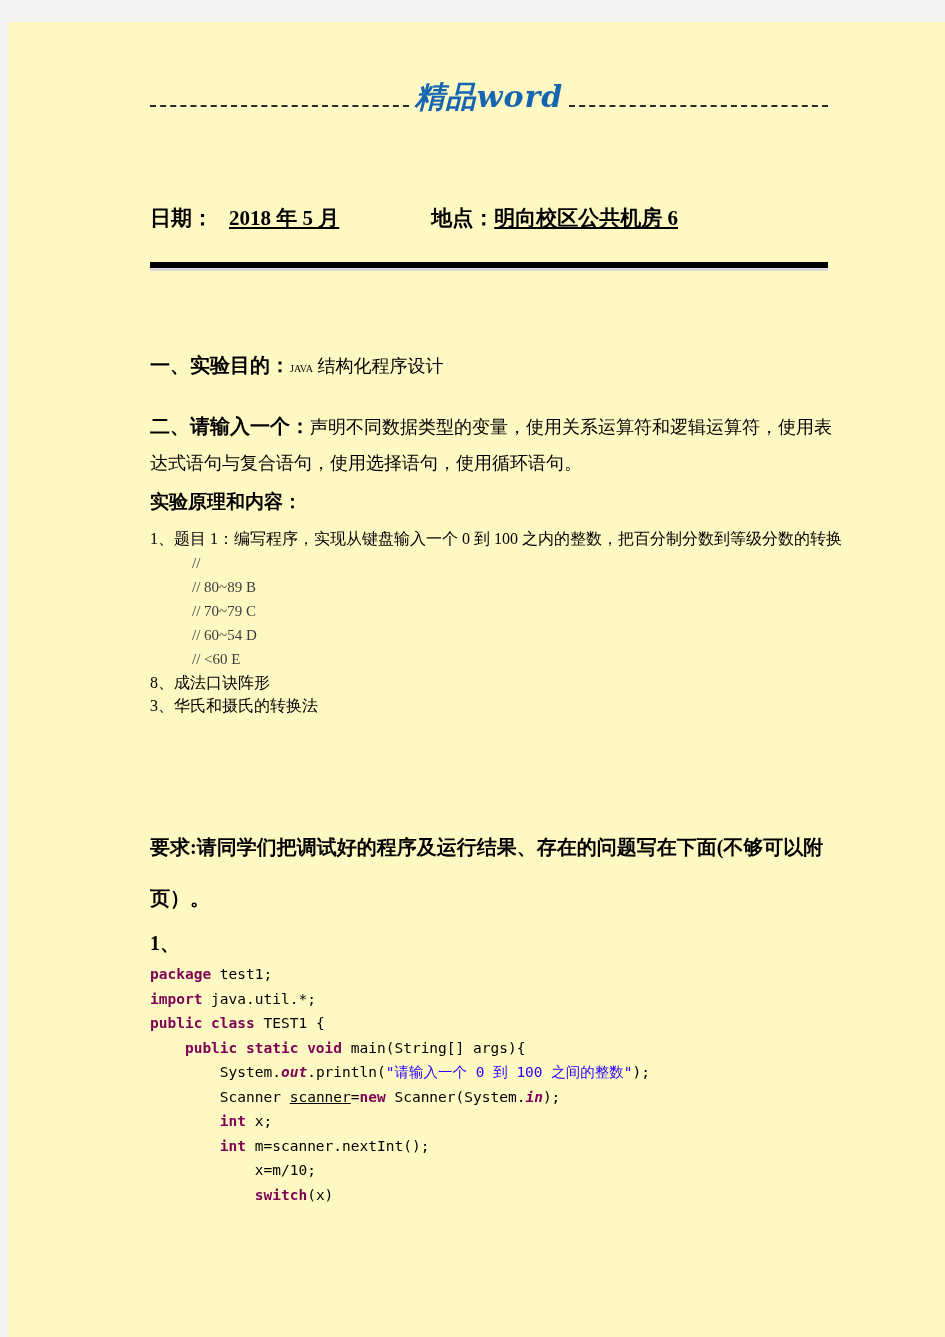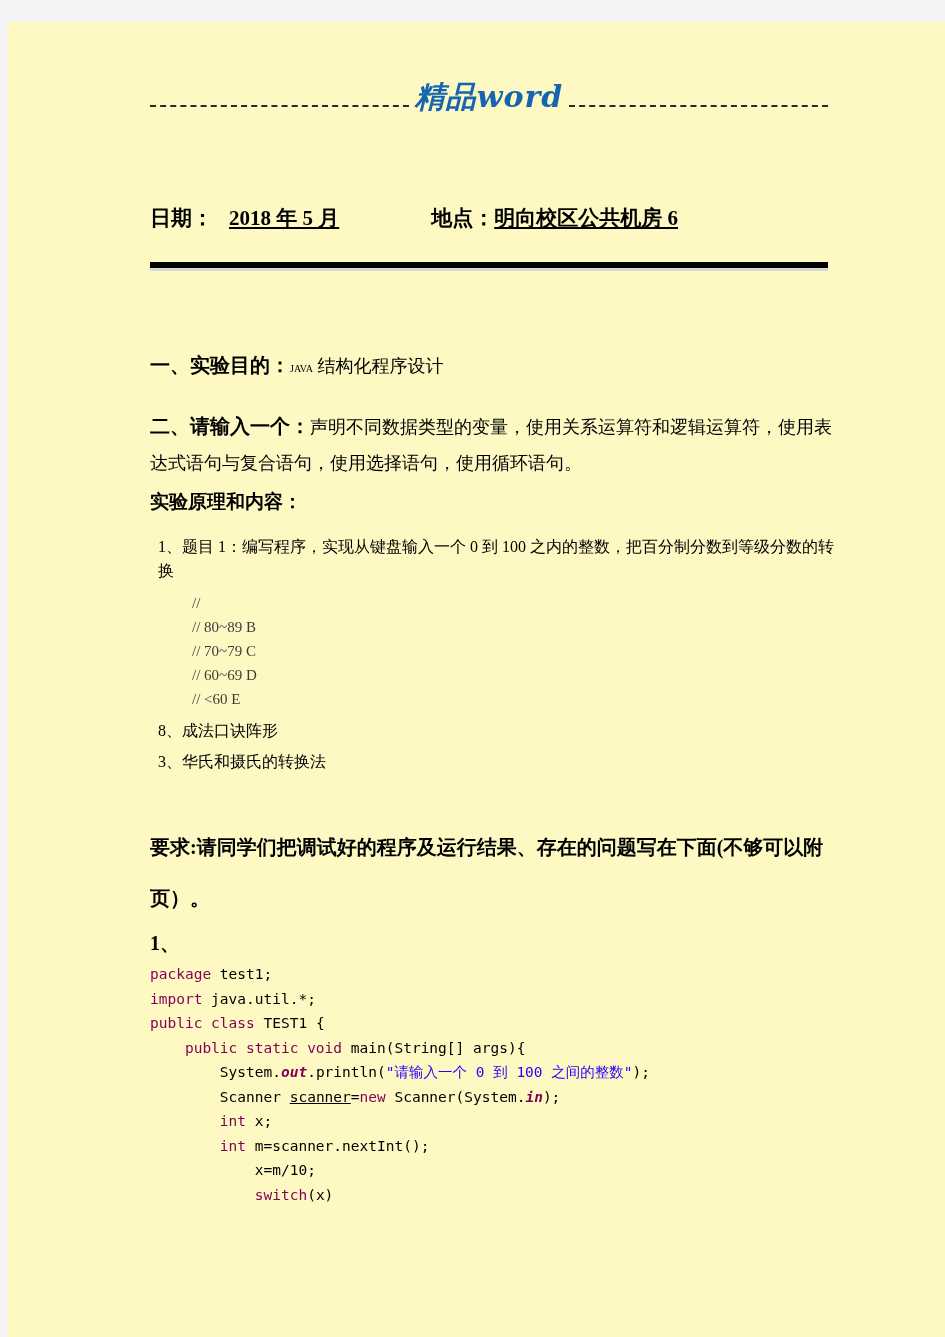--- a/index.html
+++ b/index.html
@@ -125,21 +125,21 @@
   
   .task-list {
     position: absolute;
     left: 150px;
     top: 527px;
     width: 692px;
     font-size: 16px;
     line-height: 24px;
     color: #000;
   }
-  .task-item { margin: 8px; padding: 0; }
+  .task-item { margin: 0; padding: 0; }
   .task-sub {
     margin: 0;
     padding-left: 42px;
     font-family: "Liberation Serif", "DejaVu Serif", serif;
     font-size: 15px;
     line-height: 24px;
     color: #3b3b3b;
   }
   .task-tight { line-height: 23px; }
 
@@ -171,21 +171,21 @@
     left: 150px;
     top: 962px;
     width: 700px;
     font-family: "DejaVu Sans Mono", "Liberation Mono", monospace;
     font-size: 14.5px;
     line-height: 24.5px;
     color: #000;
     white-space: pre;
   }
   .code-line { margin: 0; padding: 0; white-space: pre; }
-  .kw   { color: #7f0055; font-weight: normal; }
+  .kw   { color: #7f0055; font-weight: bold; }
   .str  { color: #2a00ff; }
   .fld  { color: #7f0055; font-weight: bold; font-style: italic; }
   .loc  { color: #000; text-decoration: underline; }
   .pln  { color: #000; }
 </style>
 </head>
 <body>
 
 <div class="page">
 
@@ -213,21 +213,21 @@
     <span class="bold-cn">二、请输入一个：</span><span>声明不同数据类型的变量，使用关系运算符和逻辑运算符，使用表达式语句与复合语句，使用选择语句，使用循环语句。</span>
   </div>
 
   <div class="body-text p-contents-head">实验原理和内容：</div>
 
   <div class="task-list">
     <p class="task-item">1、题目 1：编写程序，实现从键盘输入一个 0 到 100 之内的整数，把百分制分数到等级分数的转换</p>
     <p class="task-sub">//</p>
     <p class="task-sub">// 80~89 B</p>
     <p class="task-sub">// 70~79 C</p>
-    <p class="task-sub">// 60~69 D</p>
+    <p class="task-sub">// 60~54 D</p>
     <p class="task-sub">// &lt;60 E</p>
     <p class="task-item task-tight">8、成法口诀阵形</p>
     <p class="task-item task-tight">3、华氏和摄氏的转换法</p>
   </div>
 
   <div class="p-require">要求:请同学们把调试好的程序及运行结果、存在的问题写在下面(不够可以附页）。</div>
 
   <div class="answer-num">1、</div>
 
   <div class="code-block"><div class="code-line"><span class="kw">package </span><span class="pln">test1;</span></div><div class="code-line"><span class="kw">import </span><span class="pln">java.util.*;</span></div><div class="code-line"><span class="kw">public class </span><span class="pln">TEST1 {</span></div><div class="code-line"><span class="pln">    </span><span class="kw">public static void </span><span class="pln">main(String[] args){</span></div><div class="code-line"><span class="pln">        System.</span><span class="fld">out</span><span class="pln">.println(</span><span class="str">"请输入一个 0 到 100 之间的整数"</span><span class="pln">);</span></div><div class="code-line"><span class="pln">        Scanner </span><span class="loc">scanner</span><span class="pln">=</span><span class="kw">new </span><span class="pln">Scanner(System.</span><span class="fld">in</span><span class="pln">);</span></div><div class="code-line"><span class="pln">        </span><span class="kw">int </span><span class="pln">x;</span></div><div class="code-line"><span class="pln">        </span><span class="kw">int </span><span class="pln">m=scanner.nextInt();</span></div><div class="code-line"><span class="pln">            x=m/10;</span></div><div class="code-line"><span class="pln">            </span><span class="kw">switch</span><span class="pln">(x)</span></div></div>

